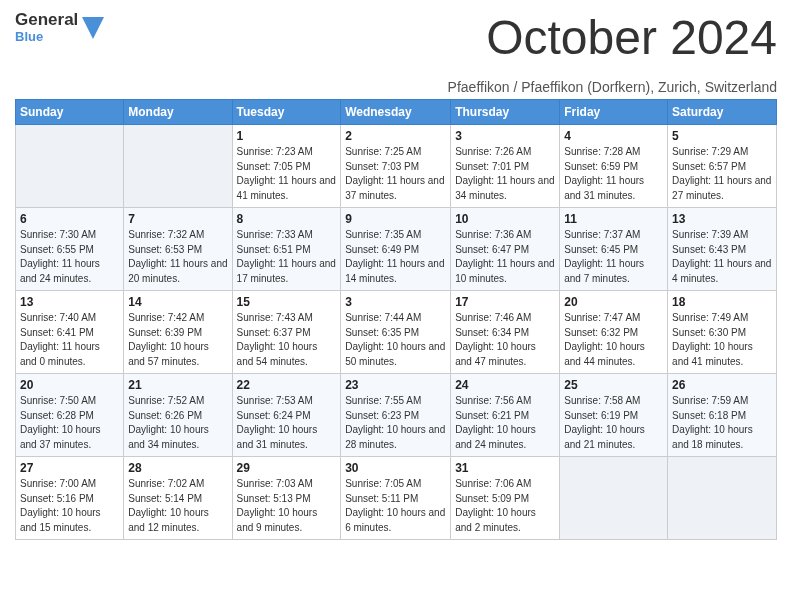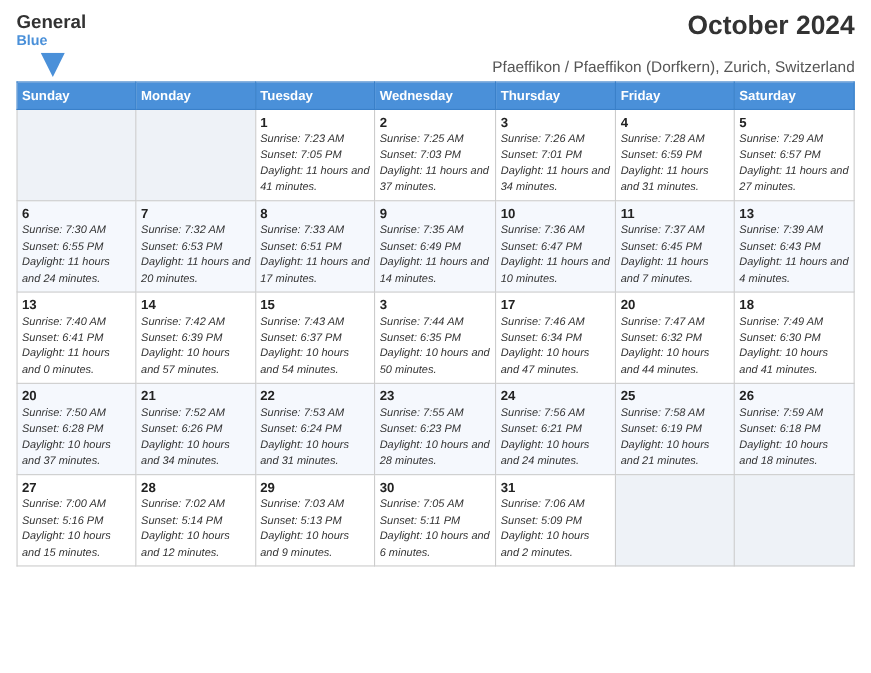--- a/index.html
+++ b/index.html
@@ -18,29 +18,28 @@
     .header {
       display: flex;
       align-items: flex-start;
       justify-content: space-between;
       margin-bottom: 4px;
     }
     .logo {
       display: flex;
       align-items: center;
       gap: 2px;
-      flex-direction: column;
     }
     .title-block {
       text-align: right;
     }
     .main-title {
-      font-size: 24px;
+      font-size: 48px;
       color: #333;
-      font-weight: bold;
+      font-weight: normal;
     }
     .subtitle {
       font-size: 14px;
       color: #555;
       margin-top: 14px;
     }
     .calendar {
       width: 100%;
       border-collapse: collapse;
       font-size: 10.5px;
@@ -68,21 +67,20 @@
     .day-num {
       font-weight: bold;
       font-size: 12px;
       margin-bottom: 2px;
       color: #222;
     }
     .day-detail {
       color: #333;
       font-size: 10px;
       line-height: 1.45;
-      font-style: italic;
     }
     .empty-cell {
       background: #eef2f7 !important;
     }
   </style>
 </head>
 <body>
 
 <div class="page">
   <div class="header">

